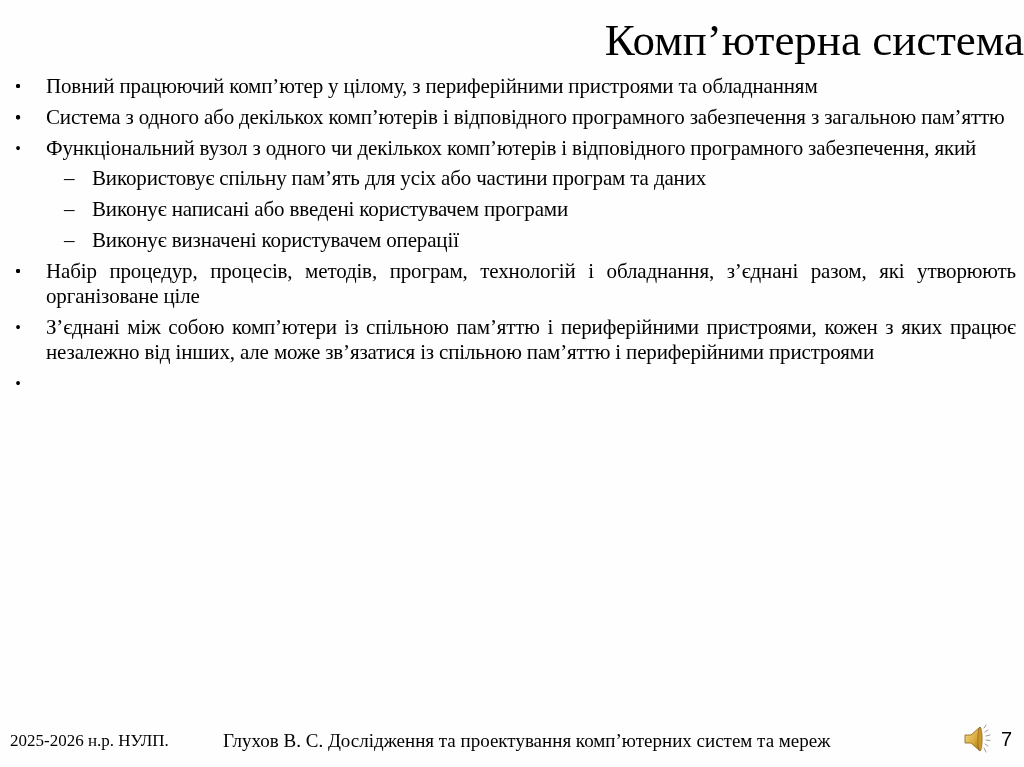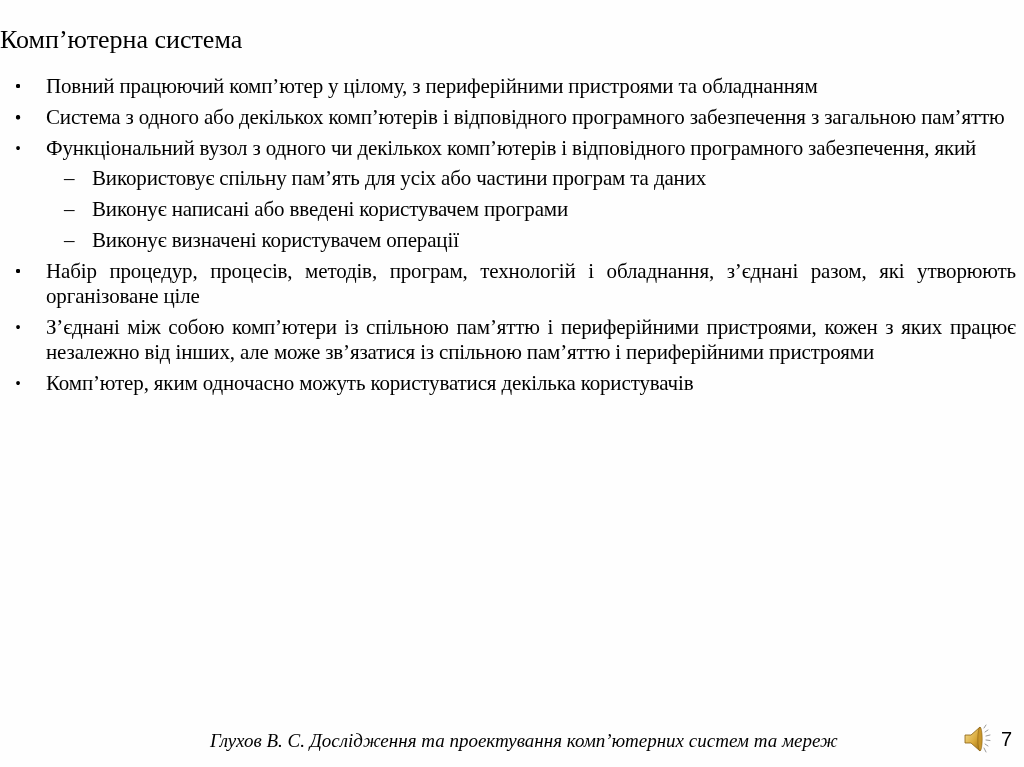--- a/index.html
+++ b/index.html
@@ -19,22 +19,22 @@
       position: absolute;
       left: 0; top: 0;
       width: 1024px; height: 767px;
       background: #fefefe;
     }
     .title {
       position: absolute;
       left: 0;
       top: 18px;
       width: 1024px;
-      text-align: left;
-      font-size: 26px;
+      text-align: right;
+      font-size: 45px;
       line-height: 44px;
       font-weight: normal;
       margin: 0;
     }
     .content {
       position: absolute;
       left: 8px;
       top: 68px;
       width: 1008px;
       font-size: 21px;
@@ -78,25 +78,24 @@
     .bold { font-weight: bold; }
     .footer-left {
       position: absolute;
       left: 10px;
       top: 730px;
       font-size: 17px;
       line-height: 22px;
     }
     .footer-center {
       position: absolute;
-      left: 210px;
+      left: 223px;
       top: 729px;
       font-size: 19px;
       line-height: 24px;
-      font-style: italic;
     }
     .speaker {
       position: absolute;
       left: 962px;
       top: 722px;
       width: 34px;
       height: 34px;
     }
     .slide-num {
       position: absolute;
@@ -159,25 +158,25 @@
       <li>
         <span class="bullet">•</span>
         <span>Набір процедур, процесів, методів, програм, технологій і обладнання, з’єднані разом, які утворюють організоване ціле</span>
       </li>
       <li>
         <span class="bullet">•</span>
         <span>З’єднані між собою комп’ютери із спільною пам’яттю і периферійними пристроями, кожен з яких працює незалежно від інших, але може зв’язатися із спільною пам’яттю і периферійними пристроями</span>
       </li>
       <li>
         <span class="bullet">•</span>
-        <span>Комп’ютер, яким одночасно можуть користуватися декілька користувачів</span>
       </li>
     </ul>
   </div>
 
+  <div class="footer-left">2025-2026 н.р. НУЛП.</div>
   <div class="footer-center">Глухов В. С. Дослідження та проектування комп’ютерних систем та мереж</div>
 
   <div class="speaker">
     <svg width="34" height="34" viewBox="0 0 34 34">
       <defs>
         <linearGradient id="spk" x1="0" y1="0" x2="1" y2="1">
           <stop offset="0" stop-color="#f7e29a"></stop>
           <stop offset="0.6" stop-color="#d9a93a"></stop>
           <stop offset="1" stop-color="#9a6d12"></stop>
         </linearGradient>

